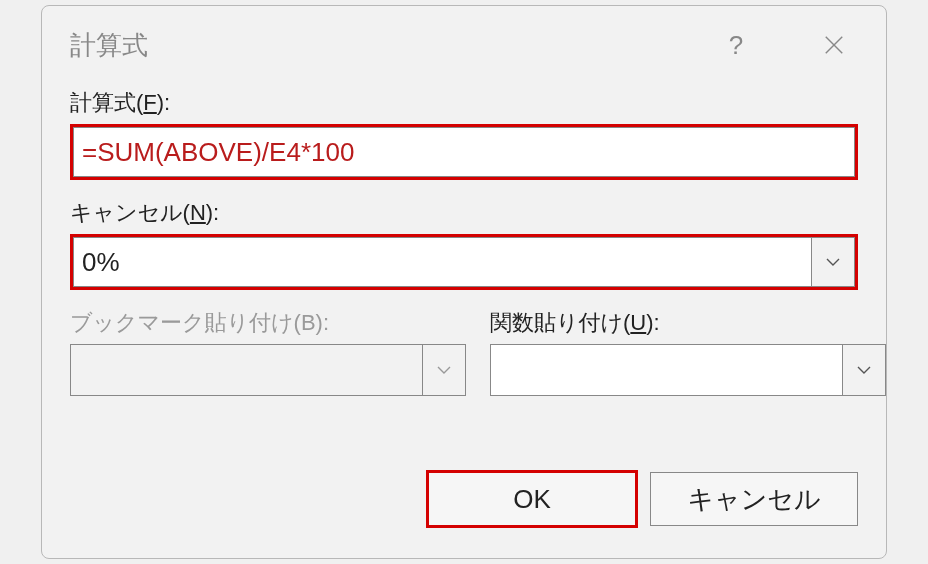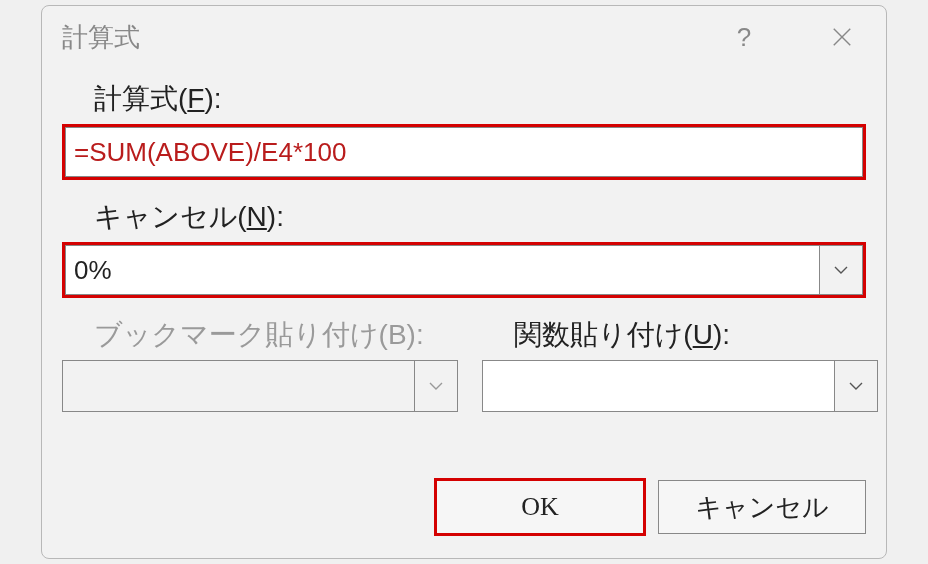--- a/index.html
+++ b/index.html
@@ -15,21 +15,21 @@
       display: flex;
       align-items: center;
       justify-content: center;
     }
     .dialog {
       width: 846px;
       height: 554px;
       background: #f2f2f2;
       border: 1px solid #b8b8b8;
       border-radius: 8px;
-      padding: 0;
+      padding: 8px;
       position: relative;
       display: flex;
       flex-direction: column;
     }
     .titlebar {
       display: flex;
       align-items: center;
       padding: 12px 20px 8px 20px;
       height: 58px;
     }
@@ -61,24 +61,23 @@
       width: 22px;
       height: 22px;
     }
     .content {
       padding: 16px 20px 20px 20px;
       flex: 1;
       display: flex;
       flex-direction: column;
     }
     .field-label {
-      font-size: 28px;
+      font-size: 22px;
       color: #222222;
       margin-bottom: 6px;
-      margin-left: 32px;
     }
     .field-input-wrapper {
       border: 3px solid #d40101;
       margin-bottom: 18px;
     }
     .field-input {
       width: 100%;
       height: 50px;
       border: 1px solid #888888;
       background: #ffffff;
@@ -170,21 +169,21 @@
       width: 208px;
       height: 54px;
       border: 1px solid #888888;
       background: #f6f6f6;
       font-size: 26px;
       color: #222222;
       display: flex;
       align-items: center;
       justify-content: center;
       cursor: pointer;
-      font-family: Liberation Serif, serif;
+      font-family: Liberation Sans, sans-serif;
     }
     .btn.primary-outlined {
       position: relative;
     }
     .btn.primary-outlined::before {
       content: "";
       position: absolute;
       inset: -3px;
       border: 3px solid #d40101;
       pointer-events: none;

